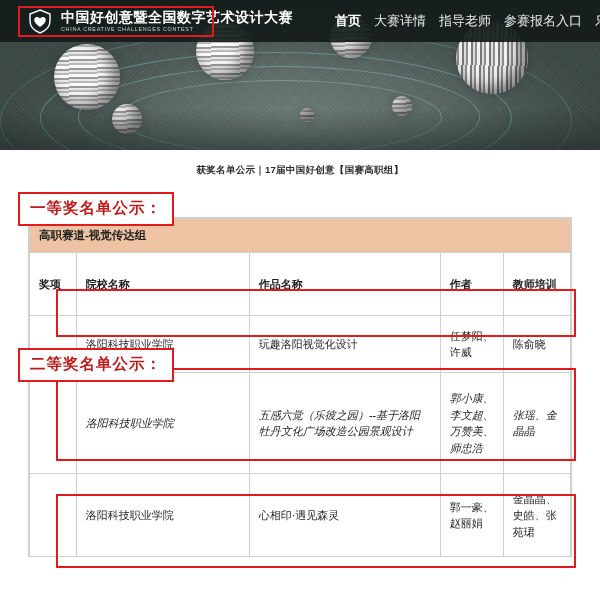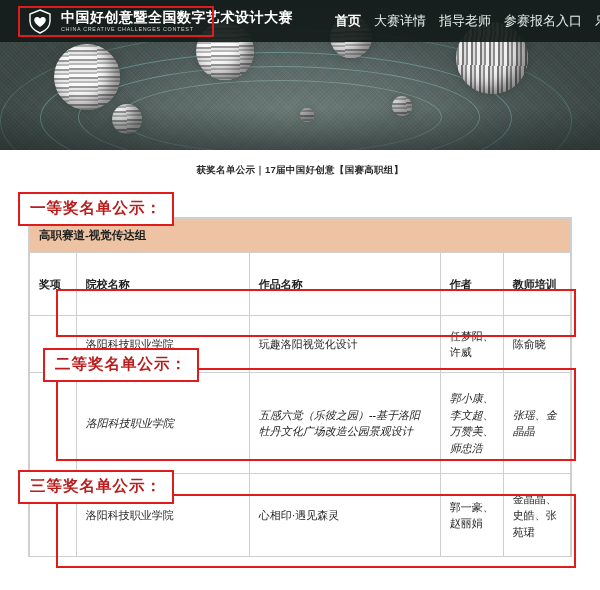--- a/index.html
+++ b/index.html
@@ -312,19 +312,18 @@
             <td>金晶晶、史皓、张苑珺</td>
           </tr>
         </tbody>
       </table>
     </div>
   </div>
 
   <div class="annot-label" style="left:18px; top:192px;">一等奖名单公示：</div>
   <div class="annot-rect" style="left:56px; top:289px; width:520px; height:48px;"></div>
 
-  <div class="annot-label" style="left:18px; top:348px;margin-left:25px;">二等奖名单公示：</div>
+  <div class="annot-label" style="left:18px; top:348px;">二等奖名单公示：</div>
   <div class="annot-rect" style="left:56px; top:368px; width:520px; height:93px;"></div>
 
-  <div class="annot-label" style="left:18px; top:470px;">三等奖名单公示：</div>
   <div class="annot-rect" style="left:56px; top:494px; width:520px; height:74px;"></div>
 
 </div>
 
 </body></html>

